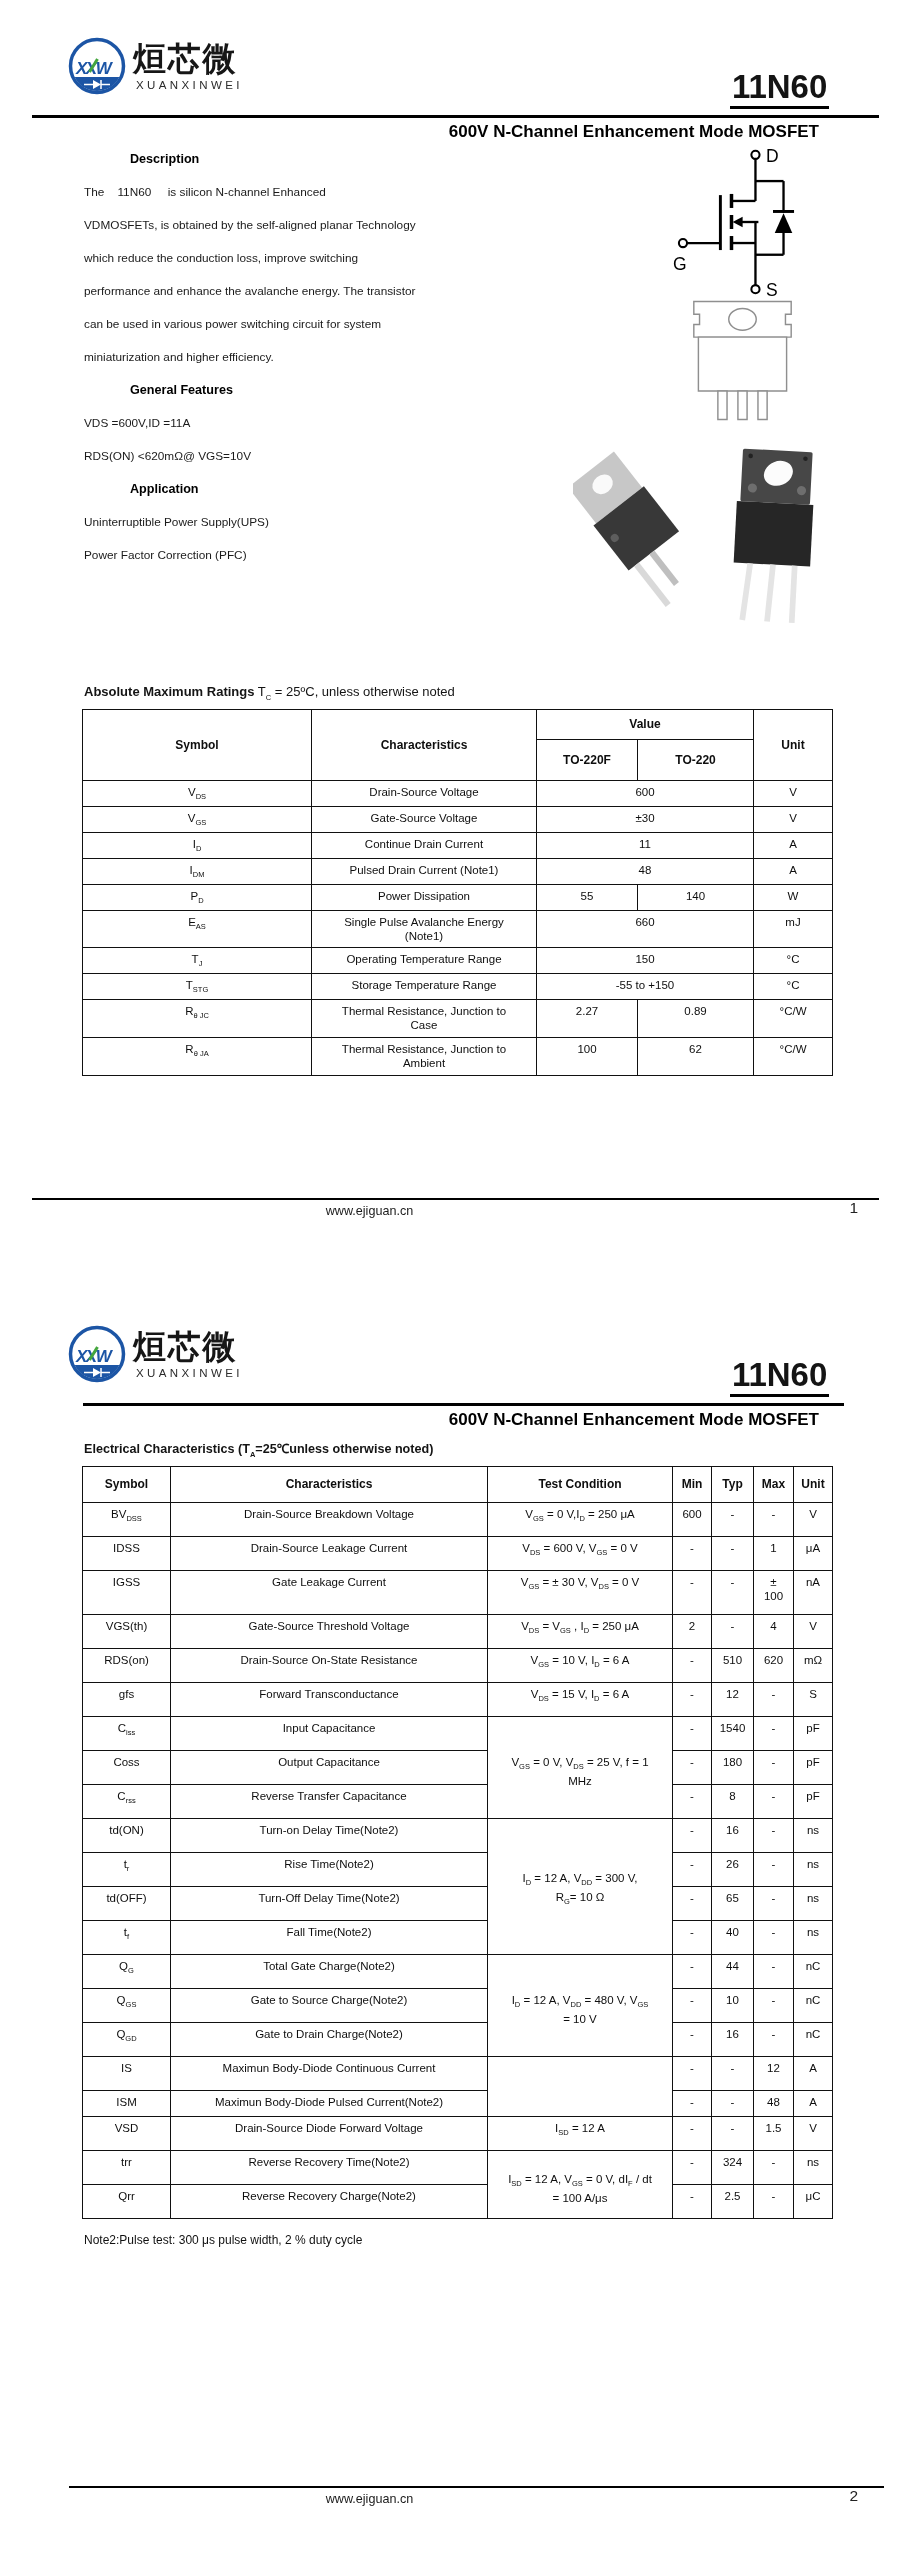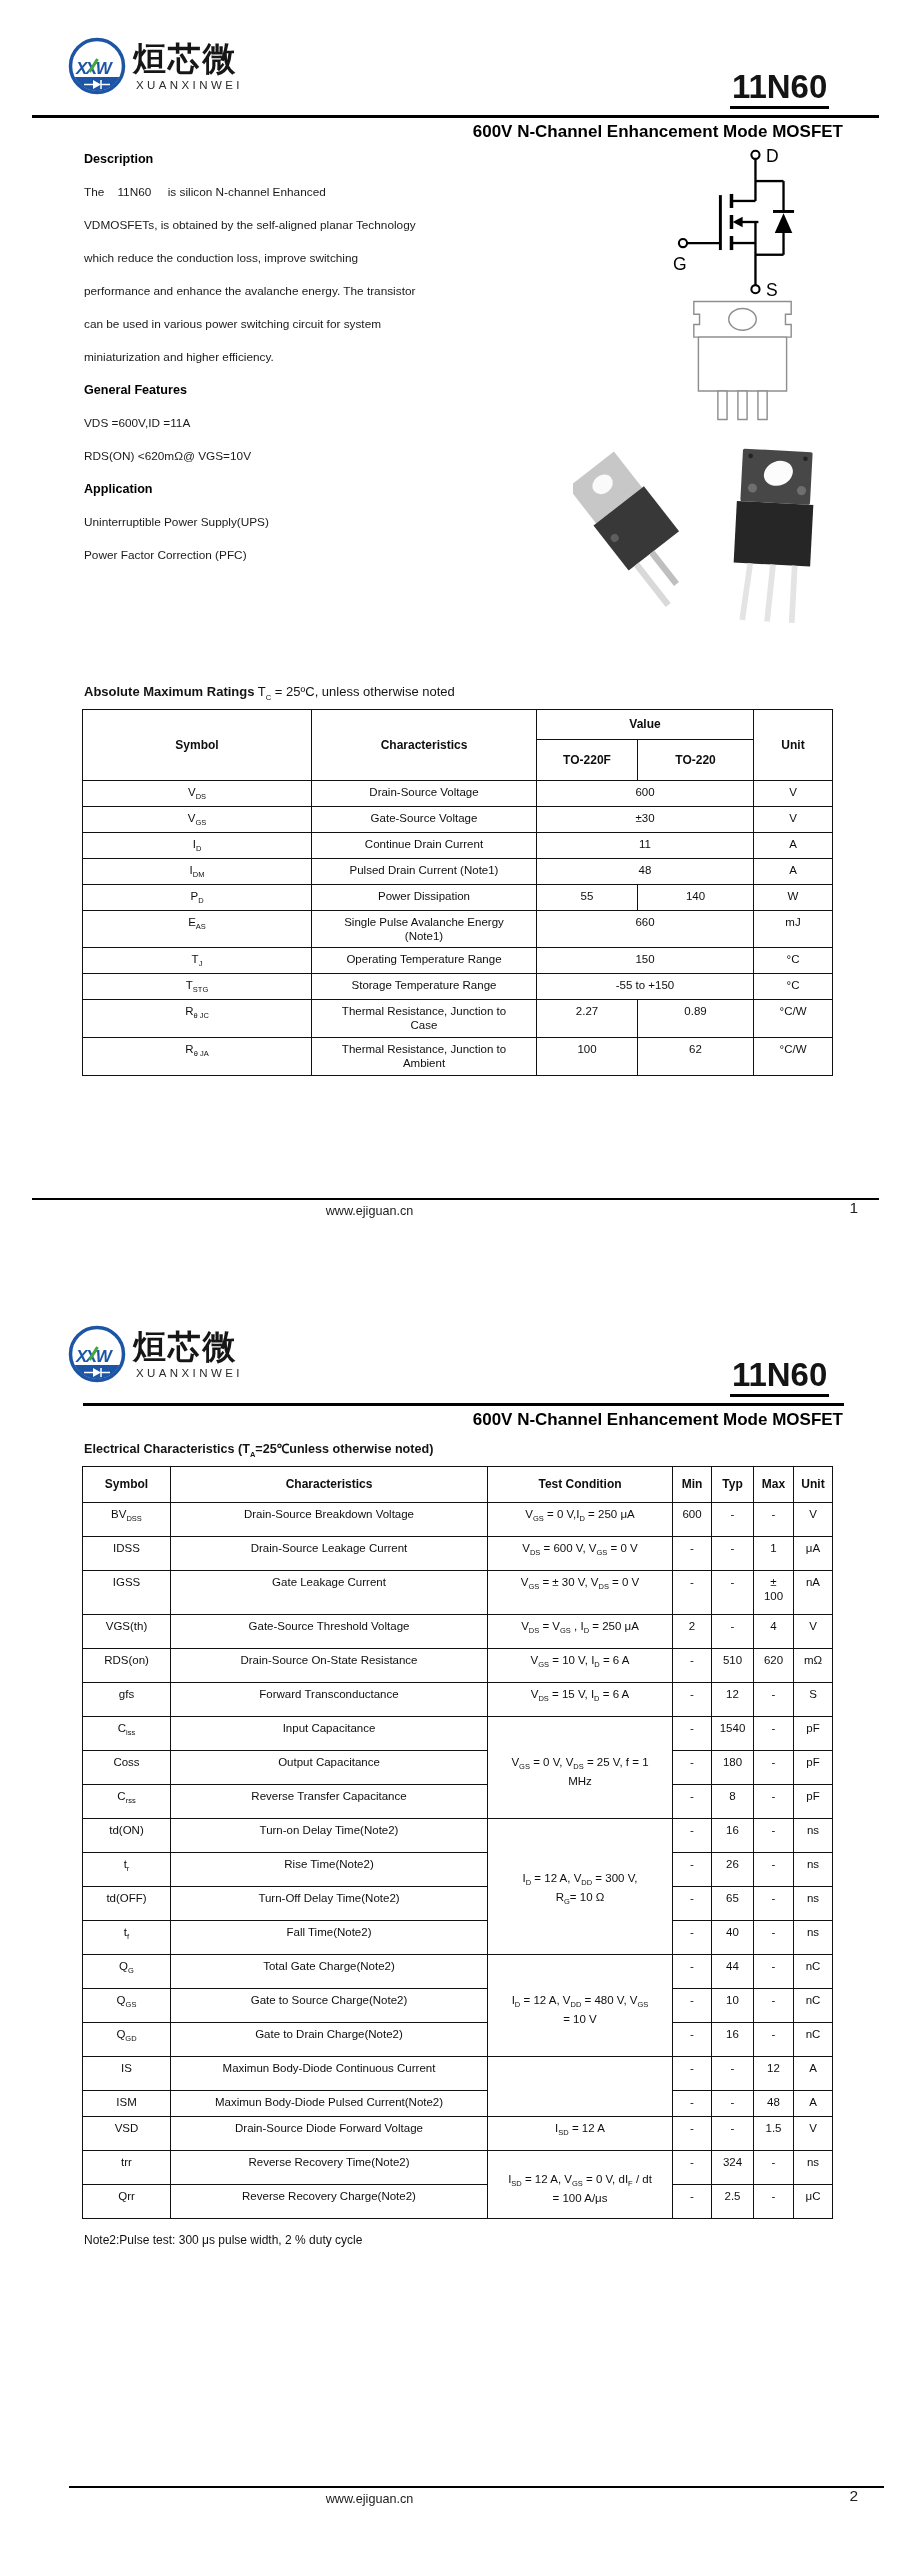--- a/index.html
+++ b/index.html
@@ -30,28 +30,28 @@
   }
   .part-number {
     position: absolute; top: 62px; right: 76px; margin: 6px;
     font-size: 33px; font-weight: bold; line-height: 1.15;
     border-bottom: 3.4px solid #000; padding: 0 1.7px;
   }
   .header-rule { position: absolute; top: 115px; height: 2.9px; background: #000; }
   .page-1 .header-rule { left: 32px; width: 847px; }
   .page-2 .header-rule { left: 83px; width: 761px; }
   .subtitle {
-    position: absolute; top: 122px; right: 68px; margin: 0;
+    position: absolute; top: 122px; right: 92px; margin: 0;
     font-size: 17px; font-weight: bold; color: #000;
   }
 
   
   .left-col { position: absolute; left: 84px; top: 143px; width: 402px; }
   .tline { height: 33px; line-height: 33px; font-size: 11.8px; white-space: pre-wrap; color: #1a1a1a; }
-  .thead-line { font-weight: bold; font-size: 12.6px; color: #000; }
+  .thead-line { font-weight: bold; font-size: 12.6px; color: #000; margin-left: 46px; }
 
   
   .mosfet-figure { position: absolute; left: 659px; top: 146px; }
   .package-outline { position: absolute; left: 688px; top: 297px; }
   .photo-a { position: absolute; left: 573px; top: 439px; }
   .photo-b { position: absolute; left: 726px; top: 443px; }
 
   
   .abs-title { position: absolute; left: 84px; top: 684px; font-size: 13px; }
   .abs-title .b { font-weight: bold; }

